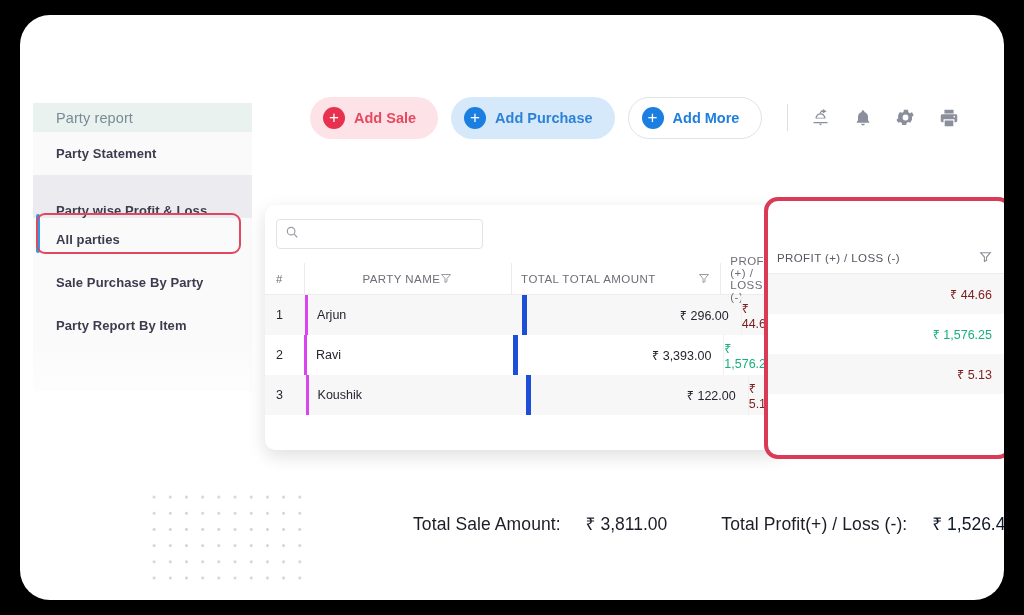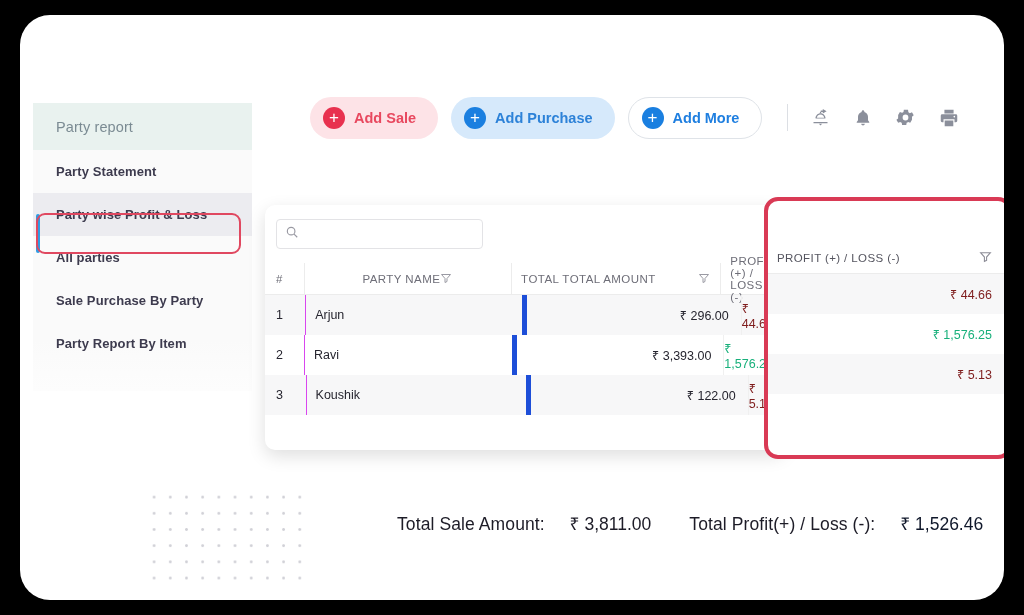--- a/index.html
+++ b/index.html
@@ -25,21 +25,21 @@
   }
 
   
   .sidebar {
     position: absolute;
     left: 13px; top: 88px;
     width: 219px; height: 288px;
     background: linear-gradient(to bottom, #fafafa 0%, #fafafa 82%, #fdfdfd 100%);
   }
   .sidebar-header {
-    height: 47px;
+    height: 29px;
     background: #e9f2ef;
     display: flex; align-items: center;
     padding-left: 23px;
   }
   .sidebar-header-label {
     font-size: 14.5px;
     color: #7b8b93;
     letter-spacing: .1px;
   }
   .side-item {
@@ -47,20 +47,21 @@
     display: flex; align-items: center;
     padding-left: 23px;
     font-size: 13px;
     font-weight: bold;
     color: #3d3b4e;
     letter-spacing: .1px;
     position: relative;
   }
   .side-item.selected {
     background: #ececf0;
+    align-items: flex-end;
   }
   .sel-wrap {
     position: absolute;
     left: 16px; top: 198px;
     width: 205px; height: 41px;
     border: 2px solid #e04860;
     border-radius: 9px;
     pointer-events: none;
   }
   .sel-bar {
@@ -152,21 +153,21 @@
     letter-spacing: .45px;
   }
   .col-num { width: 42px; padding-left: 11px; }
   .col-name { width: 230px; display: flex; align-items: center; justify-content: center; padding: 0 10px 0 9px; border-left: 1px solid #ececec; height: 32px; }
   .col-sale { width: 232px; display: flex; align-items: center; justify-content: space-between; padding: 0 10px 0 9px; border-left: 1px solid #ececec; height: 32px; }
   .col-pl  { flex: 1; display: flex; align-items: center; justify-content: space-between; padding: 0 10px 0 9px; border-left: 1px solid #ececec; height: 32px; }
 
   .trow { display: flex; height: 40px; align-items: center; font-size: 12.5px; color: #26252f; }
   .trow.alt { background: #f7f7f8; }
   .trow .c-num { width: 42px; padding-left: 11px; }
-  .trow .c-name { width: 230px; padding-left: 9px; border-left: 1px solid #d946ef; height: 40px; display: flex; align-items: center; }
+  .trow .c-name { width: 230px; padding-left: 9px; border-left: 3px solid #d946ef; height: 40px; display: flex; align-items: center; }
   .trow .c-sale { width: 232px; padding-right: 12px; border-left: 5px solid #1d4ed8; height: 40px; display: flex; align-items: center; justify-content: flex-end; }
   .trow .c-pl   { flex: 1; padding-right: 12px; border-left: 1px solid #f0f0f0; height: 40px; display: flex; align-items: center; justify-content: flex-end; }
 
   
   .pl-panel {
     position: absolute;
     left: 744px; top: 182px;
     width: 248px; height: 262px;
     background: #ffffff;
     border: 4px solid #d93a55;
@@ -208,21 +209,21 @@
 
   
   .totals {
     position: absolute;
     left: 377px; top: 496px;
     display: flex; align-items: baseline; gap: 38px;
     font-size: 17.5px;
     color: #1d1c27;
     white-space: nowrap;
   }
-  .totals .lbl { letter-spacing: .1px; }
+  .totals .lbl { letter-spacing: .1px; margin-left: 16px; }
   .totals .val { margin-left: 20px; }
   .totals .val.green { color: #0f172a; }
 </style>
 </head>
 <body>
 
 <div class="screen">
   <div class="app-card">
 
     <div class="sidebar">

